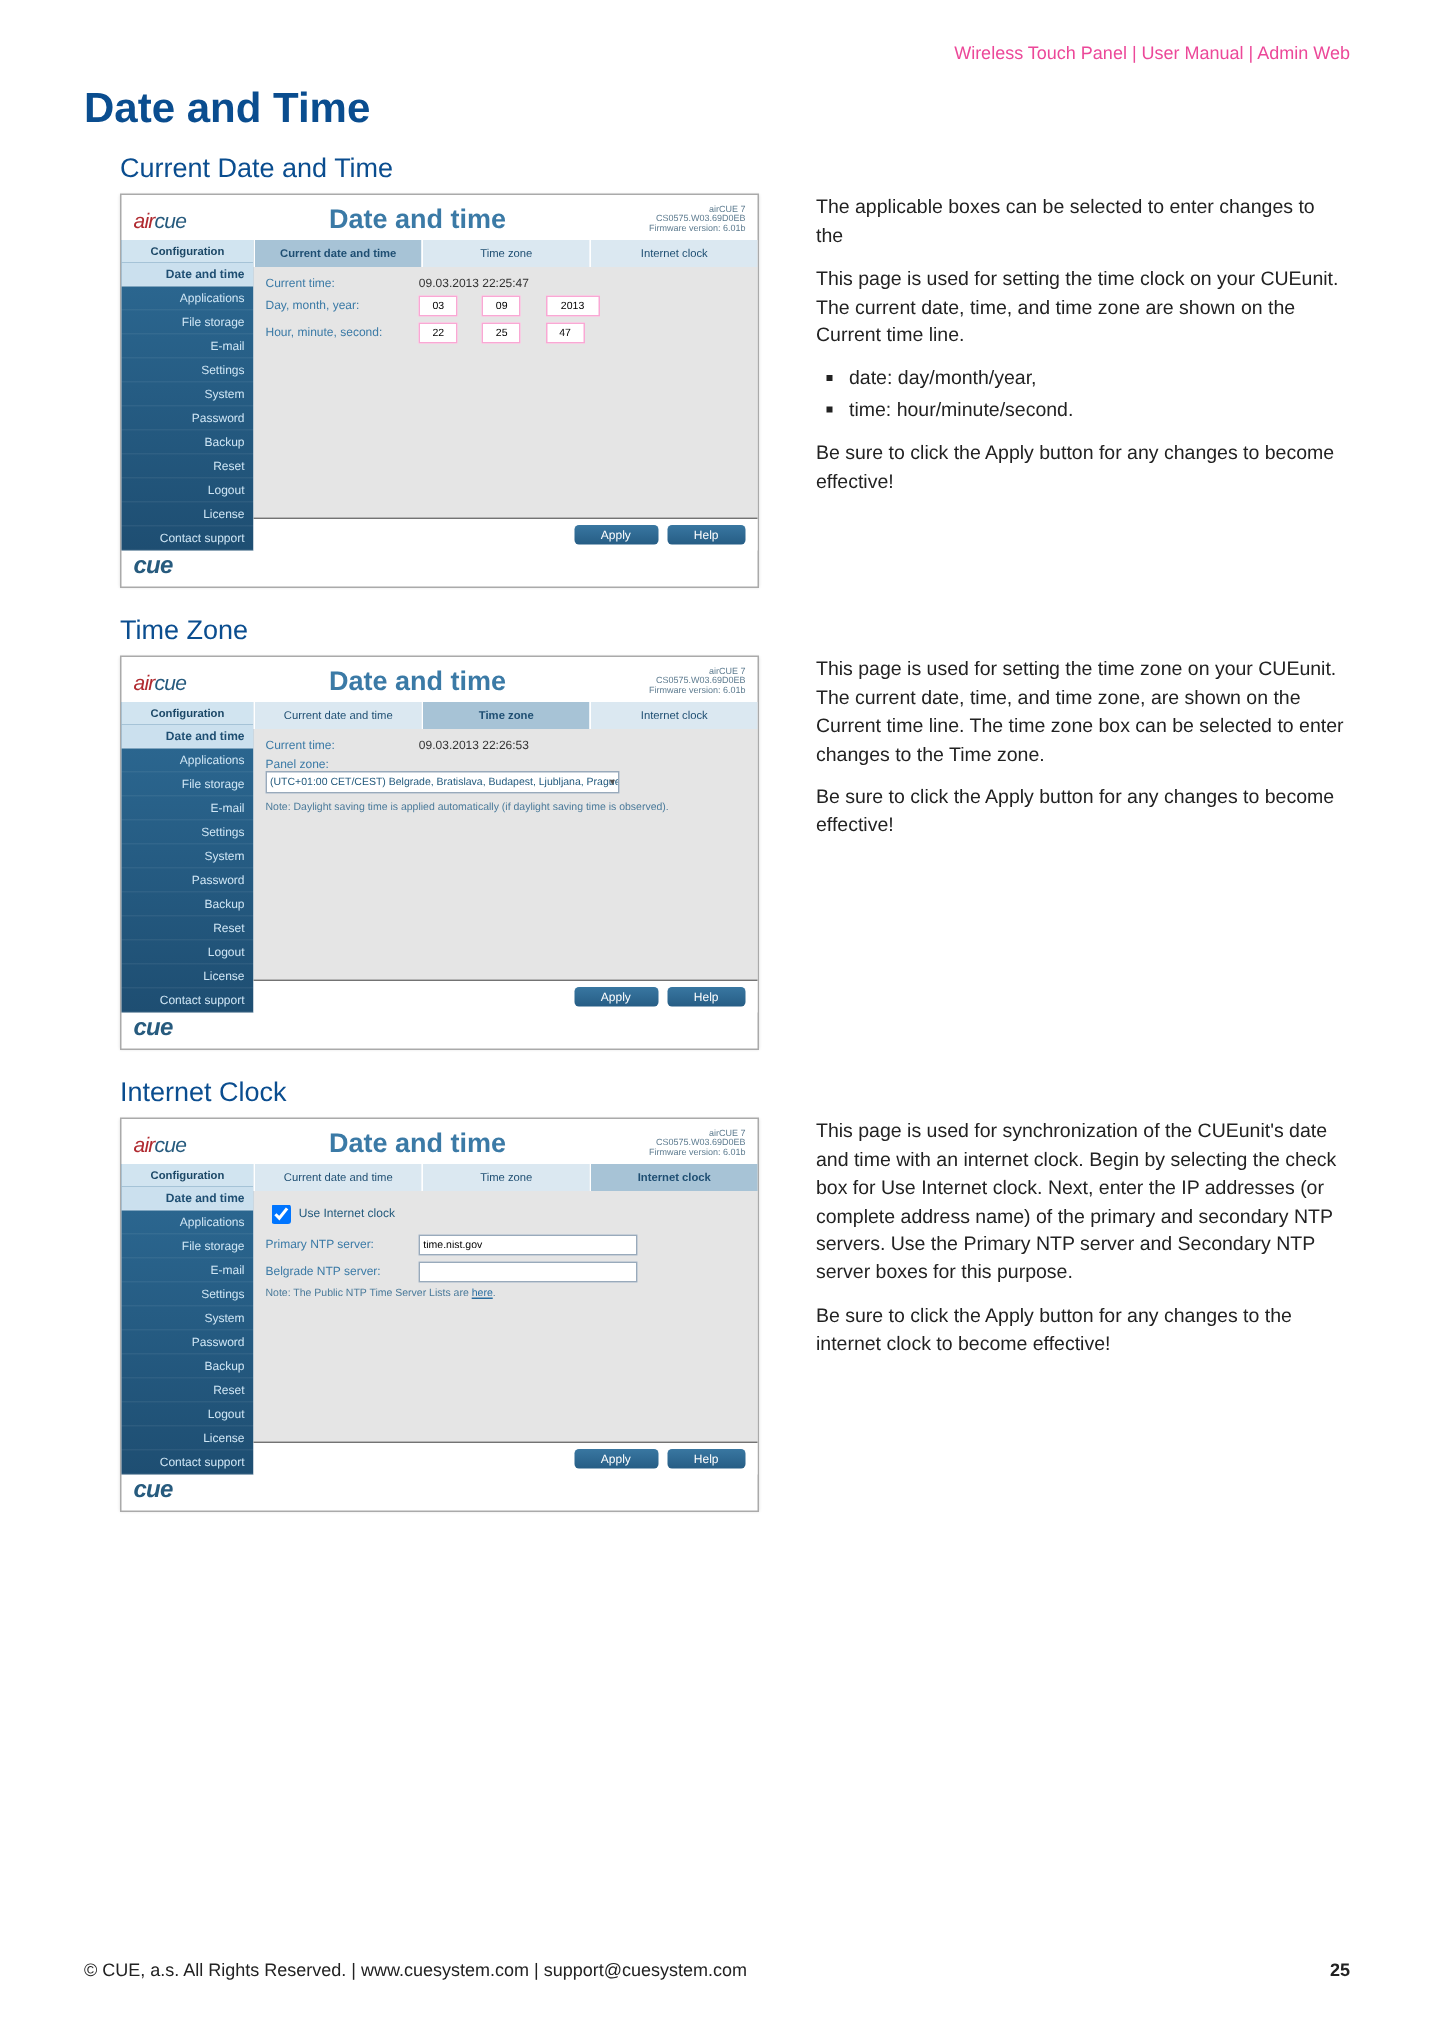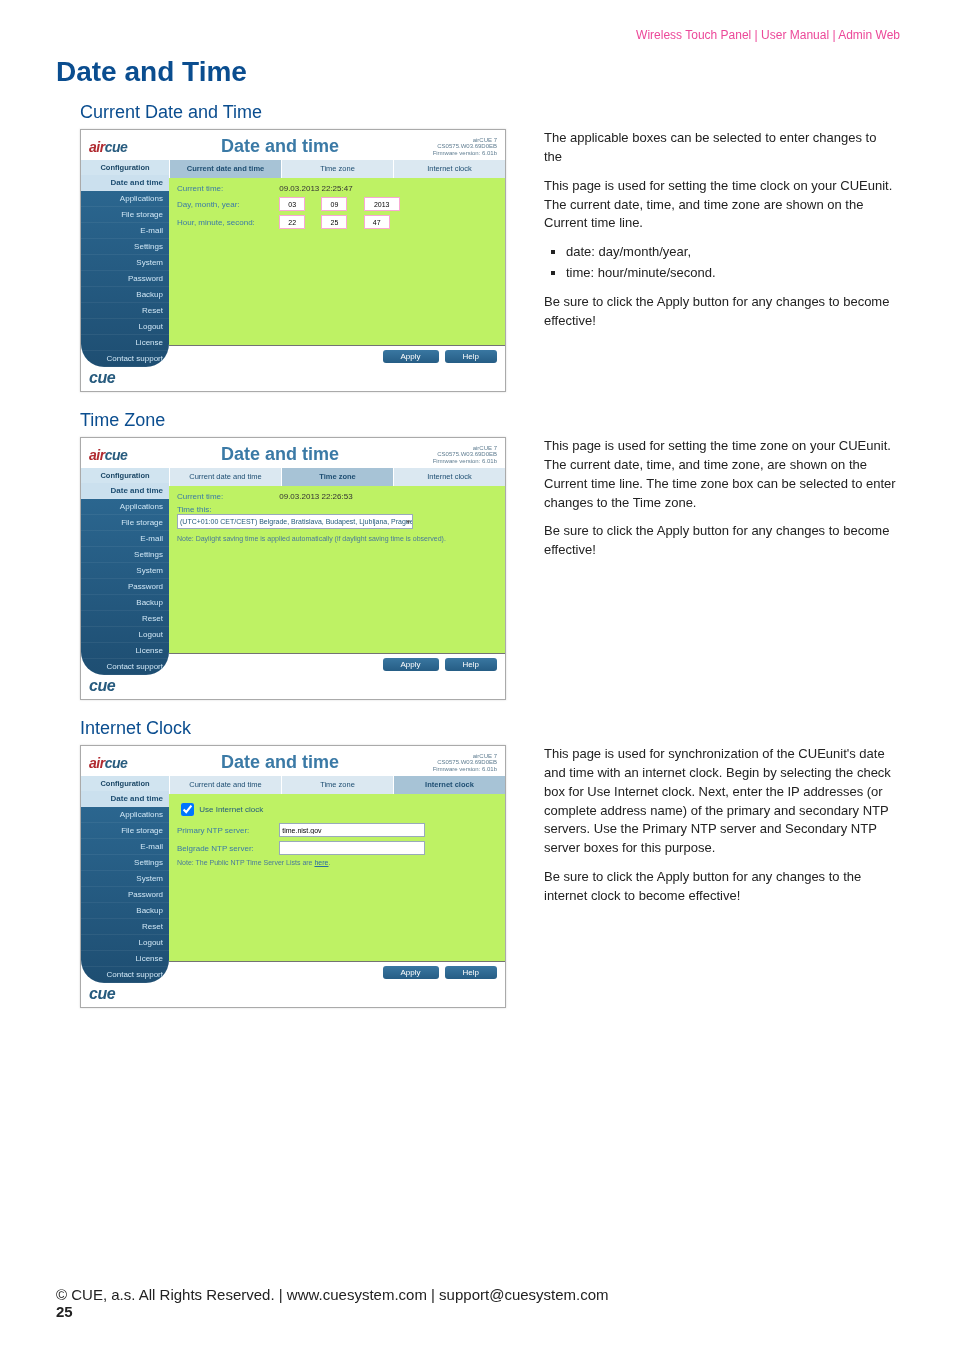--- a/index.html
+++ b/index.html
@@ -73,41 +73,40 @@
     padding: 6px 8px 3px 8px;
   }
   .shot-title {
     color: #3b7aa6;
     font-size: 18px;
     font-weight: 600;
   }
   .shot-logo {
     color: #b02a30;
     font-style: italic;
-    font-weight: 700;
+    font-weight: 400;
     font-size: 14px;
     letter-spacing: -0.5px;
   }
   .shot-logo span.cue { color: #275b7e; }
   .shot-meta {
     text-align: right;
     font-size: 6px;
     color: #5e7c90;
     line-height: 1.1;
   }
   .shot-body {
     display: flex;
     flex-direction: row;
   }
   .shot-sidebar {
     width: 88px;
     background: linear-gradient(#2d6a94, #1e4e72);
     color: #cfe6f5;
     font-size: 8px;
-    border-radius: 23px;
   }
   .shot-sidebar .item {
     padding: 3px 6px;
     text-align: right;
     border-bottom: 1px solid rgba(255,255,255,0.06);
     white-space: nowrap;
   }
   .shot-sidebar .item.active {
     background: #cbe0ee;
     color: #1e4e72;
@@ -140,21 +139,21 @@
     background: #dbe8f1;
     border-left: 1px solid #fff;
   }
   .shot-tab.active {
     background: #a7c3d6;
     font-weight: 600;
   }
   .shot-form {
     flex: 1;
     padding: 6px 8px;
-    background: #bef264;
+    background: #e5e5e5;
     min-height: 120px;
     font-size: 8px;
     color: #235a7d;
   }
   .shot-form .row { margin-bottom: 4px; }
   .shot-form .label { display: inline-block; width: 100px; color: #3b7aa6; }
   .shot-form .val { color: #333; }
   .shot-form input.box {
     width: 24px;
     height: 12px;
@@ -219,25 +218,24 @@
     top: 0;
     font-size: 7px;
     color: #555;
   }
 
   .page-footer {
     position: absolute;
     bottom: 30px;
     left: 56px;
     right: 54px;
-    font-size: 15px;
+    font-size: 12px;
     color: #222;
     display: flex;
     justify-content: space-between;
-    flex-direction: column;
   }
   .page-footer .num { font-weight: 700; }
 </style>
 </head>
 <body>
 
 <div class="page-header">Wireless Touch Panel | User Manual | Admin Web</div>
 
 <div class="main">
   <h1 class="page-title">Date and Time</h1>
@@ -349,21 +347,21 @@
               <div class="shot-tab">Current date and time</div>
               <div class="shot-tab active">Time zone</div>
               <div class="shot-tab">Internet clock</div>
             </div>
             <div class="shot-form">
               <div class="row">
                 <span class="label">Current time:</span>
                 <span class="val">09.03.2013 22:26:53</span>
               </div>
               <div class="row">
-                <span class="label">Time this:</span>
+                <span class="label">Panel zone:</span>
                 <span class="tz-select">(UTC+01:00 CET/CEST) Belgrade, Bratislava, Budapest, Ljubljana, Prague</span>
               </div>
               <div class="note">Note: Daylight saving time is applied automatically (if daylight saving time is observed).</div>
             </div>
             <div class="shot-footer">
               <button class="shot-btn">Apply</button>
               <button class="shot-btn">Help</button>
             </div>
           </div>
         </div>

